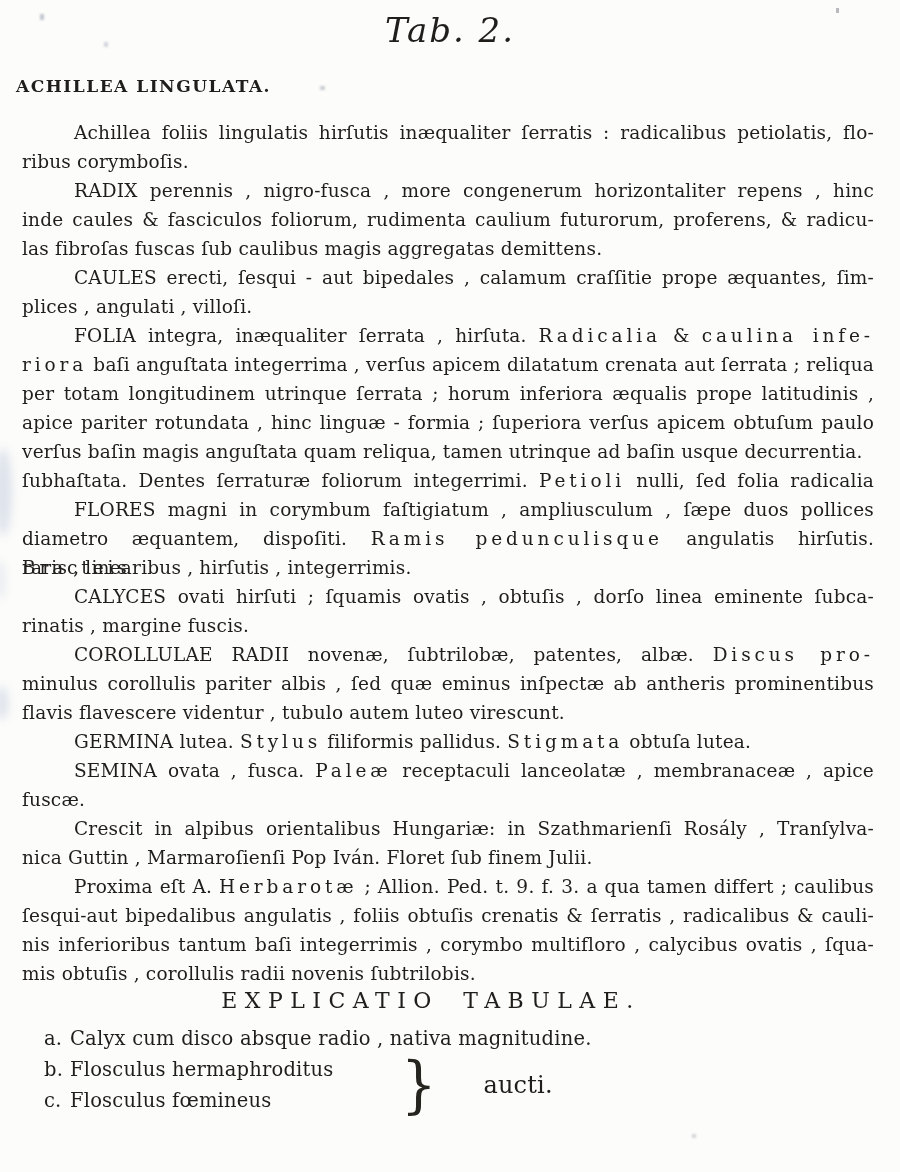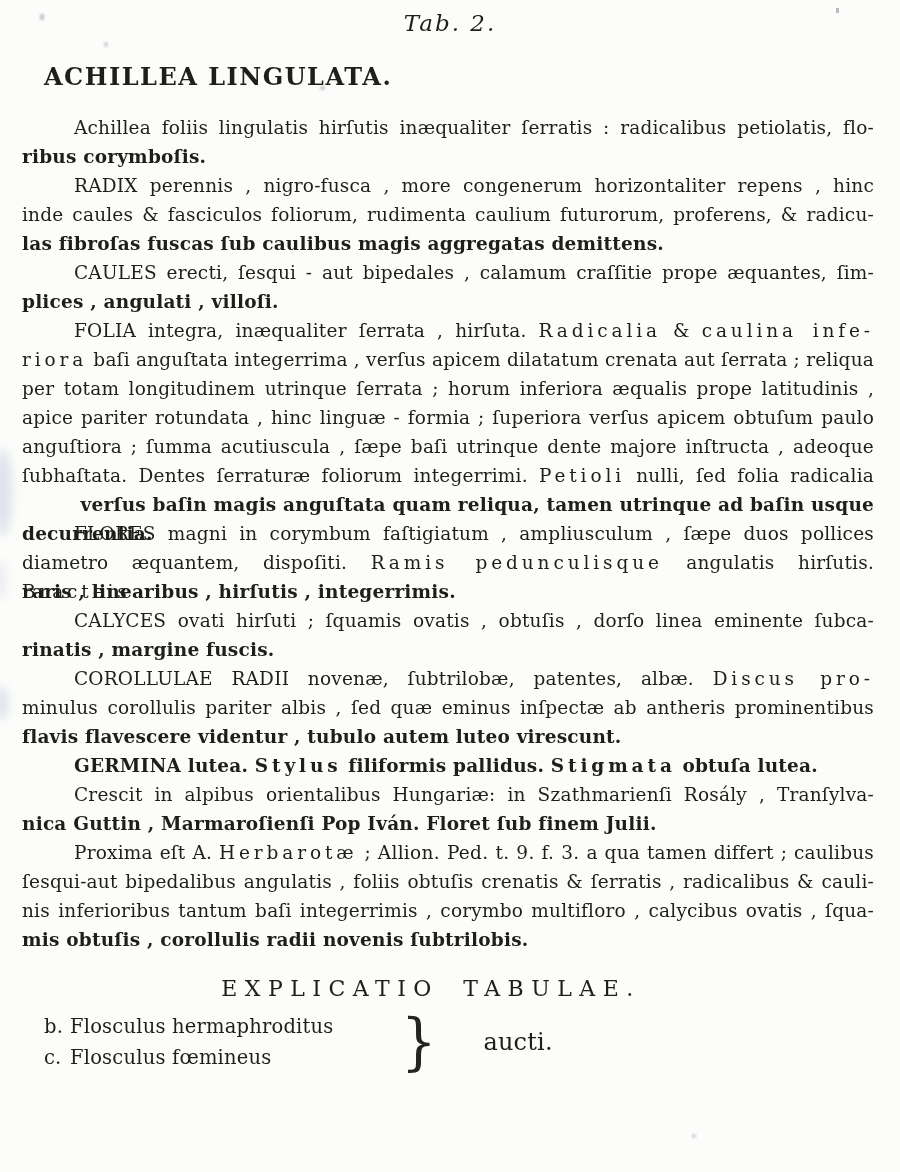--- a/index.html
+++ b/index.html
@@ -9,50 +9,49 @@
     height: 1172px;
     background: #fcfcfa;
     overflow: hidden;
     font-family: "DejaVu Serif", "Liberation Serif", serif;
     color: #201e1b;
   }
   .plate-label {
     margin-top: 10px;
     text-align: center;
     font-style: italic;
-    font-size: 23px;
+    font-size: 34px;
     letter-spacing: 2px;
   }
   .article-title {
     margin-top: 26px;
     padding-left: 16px;
-    font-size: 24px;
+    font-size: 17px;
     letter-spacing: 1.5px;
     font-weight: 600;
-    margin-left: 28px;
   }
   .body-text {
     margin-top: 22px;
     padding-left: 22px;
     padding-right: 26px;
     font-size: 18.5px;
   }
   .para { margin: 0; }
   .line {
     height: 29px;
     line-height: 29px;
     white-space: normal;
   }
   .line.just { text-align: justify; text-align-last: justify; }
-  .line.last { text-align: right; text-align-last: left; font-weight: bold; }
+  .line.last { text-align: right; text-align-last: left; }
   .line.first { text-indent: 52px; }
   .seg-p  { letter-spacing: 0.2px; }
   .seg-sp { letter-spacing: 0.21em; }
   .seg-i  { letter-spacing: 0.3px; }
-  .explicatio { margin-top: 22px; padding-left: 44px; padding-right: 22px; }
+  .explicatio { margin-top: 0; padding-left: 44px; padding-right: 22px; }
   .expl-title {
     text-align: center;
     font-size: 22px;
     letter-spacing: 0.34em;
     word-spacing: 0.45em;
     margin-bottom: 10px;
     margin-right: 60px;
   }
   .expl-item {
     font-size: 19.5px;
@@ -115,56 +114,62 @@
       </div>
       <div class="para">
         <div class="line just first"><span class="seg-p">CAULES erecti, ſesqui - aut bipedales , calamum craſſitie prope æquantes, ſim-</span></div>
         <div class="line last"><span class="seg-p">plices , angulati , villoſi.</span></div>
       </div>
       <div class="para">
         <div class="line just first"><span class="seg-p">FOLIA integra, inæqualiter ſerrata , hirſuta. </span><span class="seg-sp">Radicalia</span><span class="seg-p"> &amp; </span><span class="seg-sp">caulina infe-</span></div>
         <div class="line just"><span class="seg-sp">riora</span><span class="seg-p"> baſi anguſtata integerrima , verſus apicem dilatatum crenata aut ſerrata ; reliqua</span></div>
         <div class="line just"><span class="seg-p">per totam longitudinem utrinque ſerrata ; horum inferiora æqualis prope latitudinis ,</span></div>
         <div class="line just"><span class="seg-p">apice pariter rotundata , hinc linguæ - formia ; ſuperiora verſus apicem obtuſum paulo</span></div>
-        <div class="line just"><span class="seg-p">anguſtiora ; ſumma acutiuscula , ſæpe baſi utrinque dente majore inſtructa , adeoque</span></div>
+        <div class="line last"><span class="seg-p">verſus baſin magis anguſtata quam reliqua, tamen utrinque ad baſin usque decurrentia.</span></div>
         <div class="line just"><span class="seg-p">ſubhaſtata. Dentes ſerraturæ foliorum integerrimi. </span><span class="seg-sp">Petioli</span><span class="seg-p"> nulli, ſed folia radicalia</span></div>
-        <div class="line last"><span class="seg-p">verſus baſin magis anguſtata quam reliqua, tamen utrinque ad baſin usque decurrentia.</span></div>
       </div>
       <div class="para">
         <div class="line just first"><span class="seg-p">FLORES magni in corymbum faſtigiatum , ampliusculum , ſæpe duos pollices</span></div>
         <div class="line just"><span class="seg-p">diametro æquantem, dispoſiti. </span><span class="seg-sp">Ramis pedunculisque</span><span class="seg-p"> angulatis hirſutis. </span><span class="seg-sp">Bracteis</span></div>
         <div class="line last"><span class="seg-p">raris , linearibus , hirſutis , integerrimis.</span></div>
       </div>
       <div class="para">
         <div class="line just first"><span class="seg-p">CALYCES ovati hirſuti ; ſquamis ovatis , obtuſis , dorſo linea eminente ſubca-</span></div>
         <div class="line last"><span class="seg-p">rinatis , margine fuscis.</span></div>
       </div>
       <div class="para">
         <div class="line just first"><span class="seg-p">COROLLULAE RADII novenæ, ſubtrilobæ, patentes, albæ. </span><span class="seg-sp">Discus pro-</span></div>
         <div class="line just"><span class="seg-p">minulus corollulis pariter albis , ſed quæ eminus inſpectæ ab antheris prominentibus</span></div>
         <div class="line last"><span class="seg-p">flavis flavescere videntur , tubulo autem luteo virescunt.</span></div>
       </div>
       <div class="para">
         <div class="line last first"><span class="seg-p">GERMINA lutea. </span><span class="seg-sp">Stylus</span><span class="seg-p"> filiformis pallidus. </span><span class="seg-sp">Stigmata</span><span class="seg-p"> obtuſa lutea.</span></div>
       </div>
       <div class="para">
+        <div class="line just first"><span class="seg-p">SEMINA ovata , fusca. </span><span class="seg-sp">Paleæ</span><span class="seg-p"> receptaculi lanceolatæ , membranaceæ , apice</span></div>
+        <div class="line last"><span class="seg-p">fuscæ.</span></div>
+      </div>
+      <div class="para">
         <div class="line just first"><span class="seg-p">Crescit in alpibus orientalibus Hungariæ: in Szathmarienſi Rosály , Tranſylva-</span></div>
         <div class="line last"><span class="seg-p">nica Guttin , Marmaroſienſi Pop Iván. Floret ſub finem Julii.</span></div>
       </div>
       <div class="para">
         <div class="line just first"><span class="seg-p">Proxima eſt A. </span><span class="seg-sp">Herbarotæ</span><span class="seg-p"> ; </span><span class="seg-i">Allion. Ped. t. 9. f. 3.</span><span class="seg-p"> a qua tamen differt ; caulibus</span></div>
         <div class="line just"><span class="seg-p">ſesqui-aut bipedalibus angulatis , foliis obtuſis crenatis &amp; ſerratis , radicalibus &amp; cauli-</span></div>
         <div class="line just"><span class="seg-p">nis inferioribus tantum baſi integerrimis , corymbo multifloro , calycibus ovatis , ſqua-</span></div>
         <div class="line last"><span class="seg-p">mis obtuſis , corollulis radii novenis ſubtrilobis.</span></div>
       </div>
     </div>
 
   <div class="explicatio">
     <div class="expl-title">EXPLICATIO TABULAE.</div>
 
+    <div class="expl-item">
+      <span class="lbl">a.</span><span>Calyx cum disco absque radio , nativa magnitudine.</span>
+    </div>
 
     <div class="expl-bc-row">
       <div class="expl-bc-left">
         <div class="expl-item">
           <span class="lbl">b.</span><span>Flosculus hermaphroditus</span>
         </div>
         <div class="expl-item">
           <span class="lbl">c.</span><span>Flosculus fœmineus</span>
         </div>
       </div>

